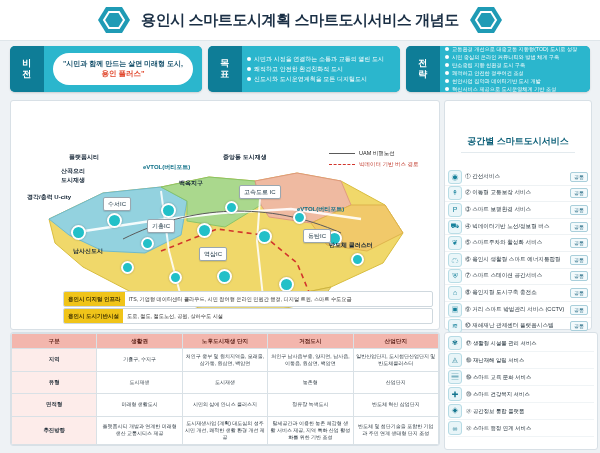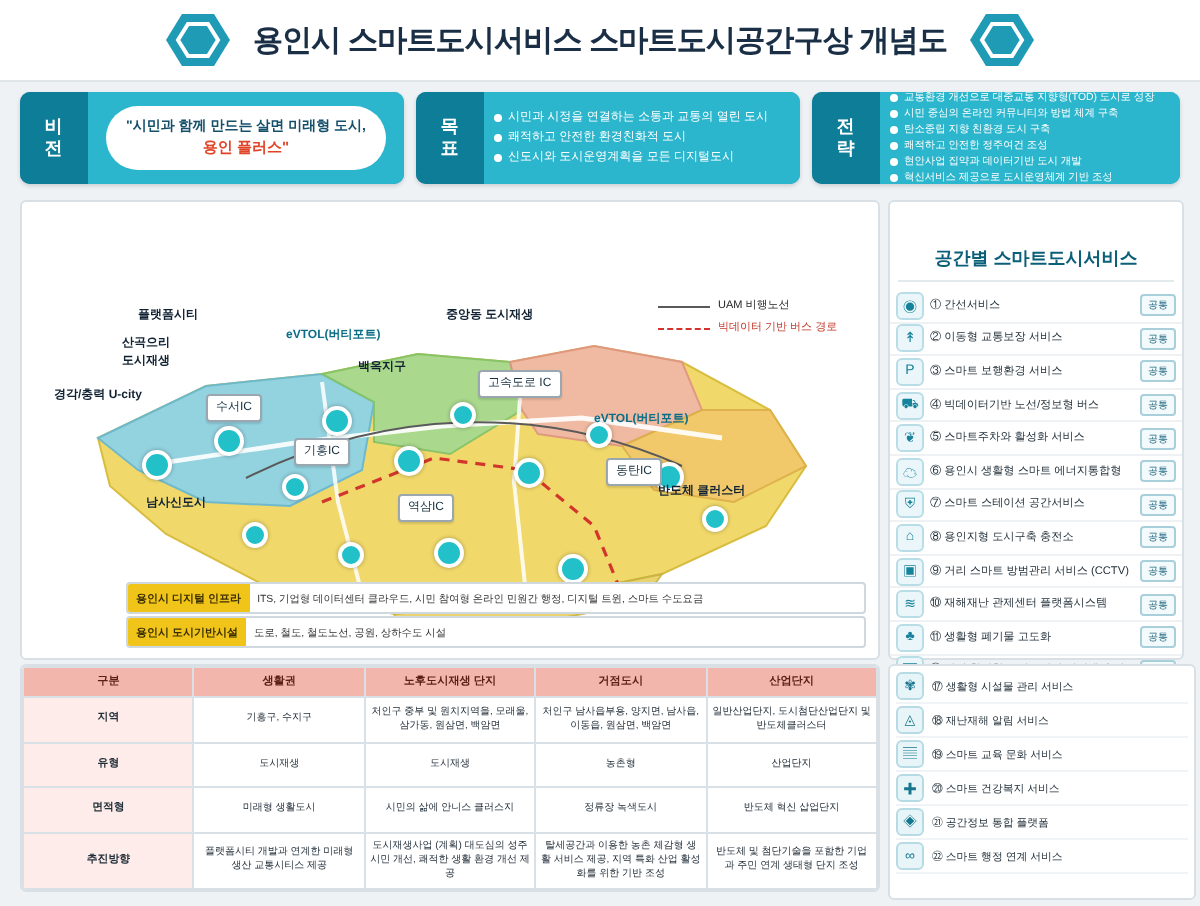--- a/index.html
+++ b/index.html
@@ -98,21 +98,21 @@
     height:100%;display:flex;align-items:center;padding:0 4px;white-space:nowrap;
   }
   .infostrip .ival{font-size:5.2px;color:#333;padding:0 4px;white-space:nowrap;}
 
   
   .services{
     position:absolute;left:444px;top:100px;width:146px;height:228px;
     background:#ffffff;border:1px solid #d8e0e6;border-radius:3px;
   }
   .services h3{
-    margin:4px;padding:18px 0 4px;text-align:center;font-size:9px;color:#0b5f78;
+    margin:16px;padding:18px 0 4px;text-align:center;font-size:9px;color:#0b5f78;
     font-weight:bold;border-bottom:1px solid #e3eaee;
   }
   .srow{
     display:flex;align-items:center;height:15.6px;border-bottom:1px solid #eef2f4;
     padding:0 3px;gap:3px;
   }
   .sicon{
     width:12px;height:12px;border-radius:3px;background:#eaf6f9;border:1px solid #b9dde6;
     display:flex;align-items:center;justify-content:center;color:#17829c;font-size:7px;
     flex:0 0 12px;
@@ -155,21 +155,21 @@
 
 <div class="page">
 
   <div class="header">
     <div class="hex">
       <svg width="34" height="30" viewBox="0 0 34 30">
         <polygon points="9,2 25,2 33,15 25,28 9,28 1,15" fill="#1f9bb5"></polygon>
         <polygon points="12,7 22,7 27,15 22,23 12,23 7,15" fill="none" stroke="#ffffff" stroke-width="2"></polygon>
       </svg>
     </div>
-    <div class="header-title">용인시 스마트도시서비스 스마트도시공간구상 개념도</div>
+    <div class="header-title">용인시 스마트도시계획 스마트도시서비스 개념도</div>
     <div class="hex">
       <svg width="34" height="30" viewBox="0 0 34 30">
         <polygon points="9,2 25,2 33,15 25,28 9,28 1,15" fill="#1f9bb5"></polygon>
         <polygon points="12,7 22,7 27,15 22,23 12,23 7,15" fill="none" stroke="#ffffff" stroke-width="2"></polygon>
       </svg>
     </div>
   </div>
 
   <div class="topbar">
 

